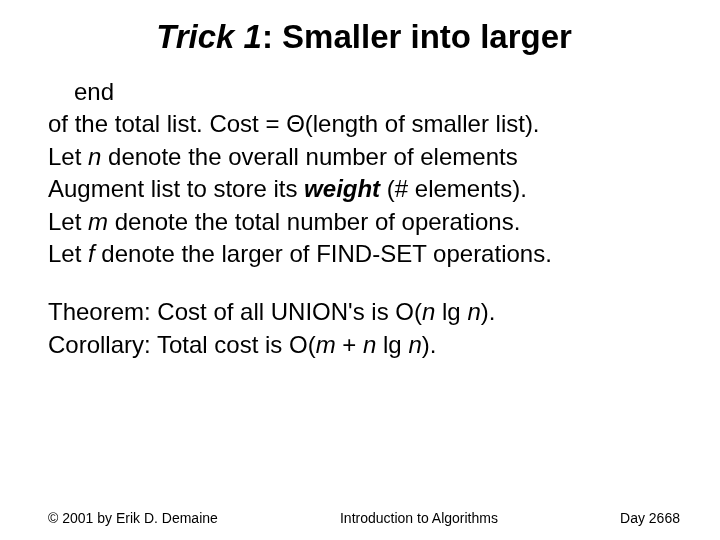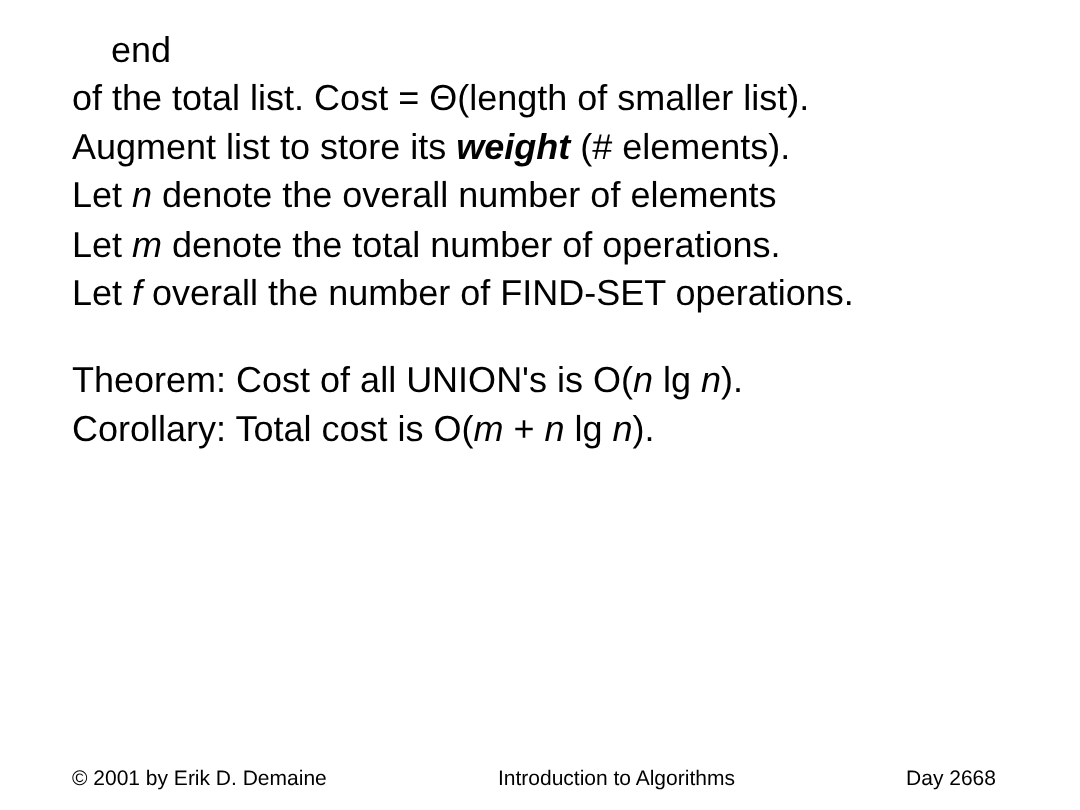--- a/index.html
+++ b/index.html
@@ -33,51 +33,54 @@
     line-height: 1.35;
   }
   .body .ital { font-style: italic; }
   .body .bolditalic { font-style: italic; font-weight: bold; }
   .body p { margin: 0; }
   .gap { height: 26px; }
   .footer {
     position: absolute;
     bottom: 14px;
     left: 48px;
-    right: 56px;
+    right: 40px;
     display: flex;
     justify-content: space-between;
     align-items: flex-start;
     font-size: 14px;
   }
   .footer .center {
   }
 </style>
 </head>
 <body>
 
 <div class="slide">
 
+  <div class="title">
+    <span class="em">Trick 1</span><span>: Smaller into larger</span>
+  </div>
 
   <div class="body">
     <p style="padding-left:26px">end</p>
     <p>
       <span>of the total list. Cost = </span><span>Θ</span><span>(length of smaller list).</span>
     </p>
     <p>
-      <span>Augment list to store its </span><span class="bolditalic">weight</span><span> (# elements).</span>
+      <span>Let </span><span class="ital">n</span><span> denote the overall number of elements</span>
     </p>
     <p>
-      <span>Let </span><span class="ital">n</span><span> denote the overall number of elements</span>
+      <span>Augment list to store its </span><span class="bolditalic">weight</span><span> (# elements).</span>
     </p>
     <p>
       <span>Let </span><span class="ital">m</span><span> denote the total number of operations.</span>
     </p>
     <p>
-      <span>Let </span><span class="ital">f</span><span> overall the number of FIND-SET operations.</span>
+      <span>Let </span><span class="ital">f</span><span> denote the larger of FIND-SET operations.</span>
     </p>
 
     <div class="gap"></div>
 
     <p>
       <span>Theorem: Cost of all UNION's is O(</span><span class="ital">n</span><span> lg </span><span class="ital">n</span><span>).</span>
     </p>
     <p>
       <span>Corollary: Total cost is O(</span><span class="ital">m</span><span> + </span><span class="ital">n</span><span> lg </span><span class="ital">n</span><span>).</span>
     </p>

